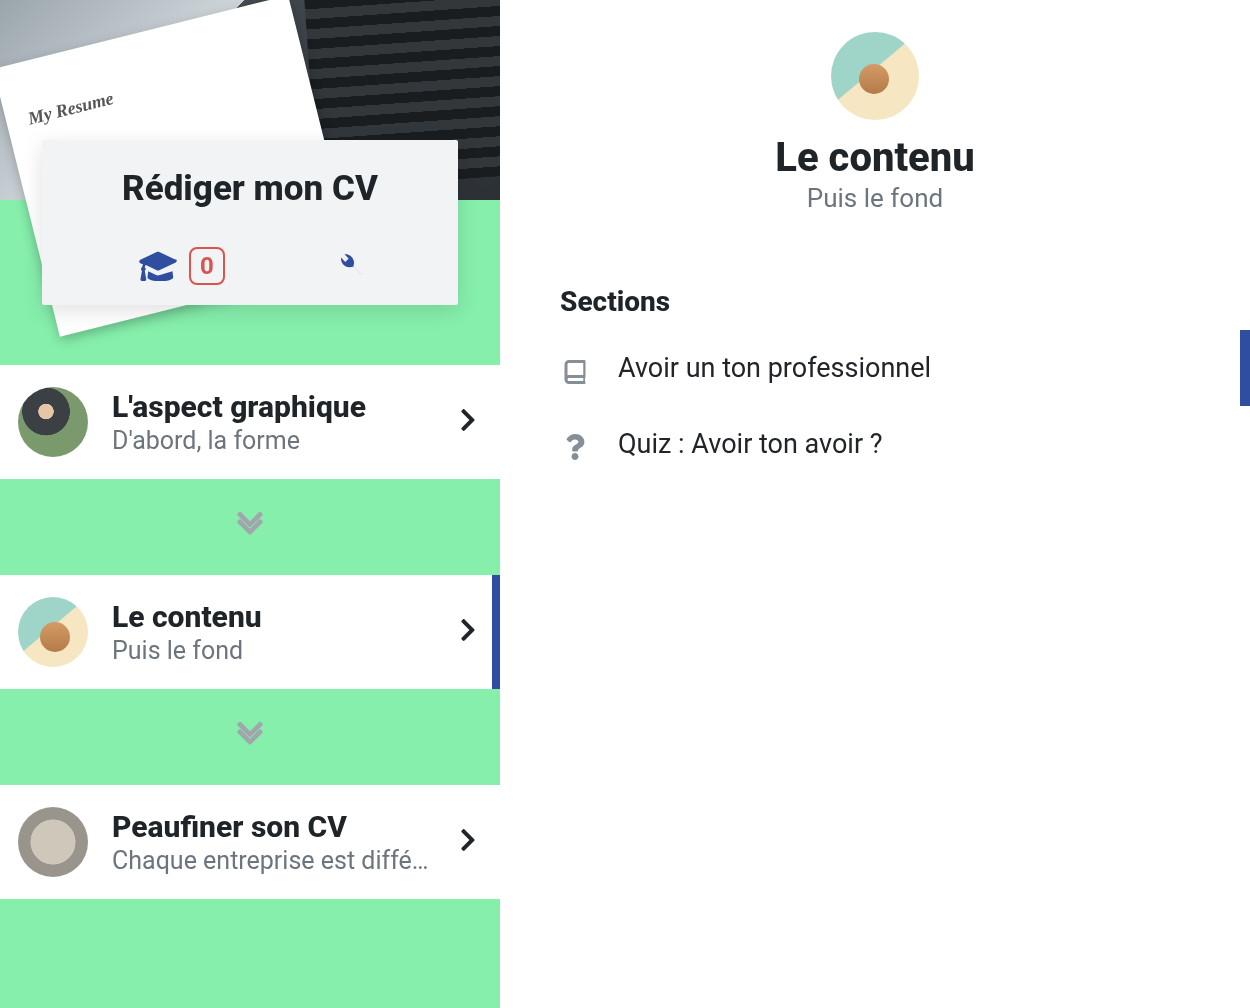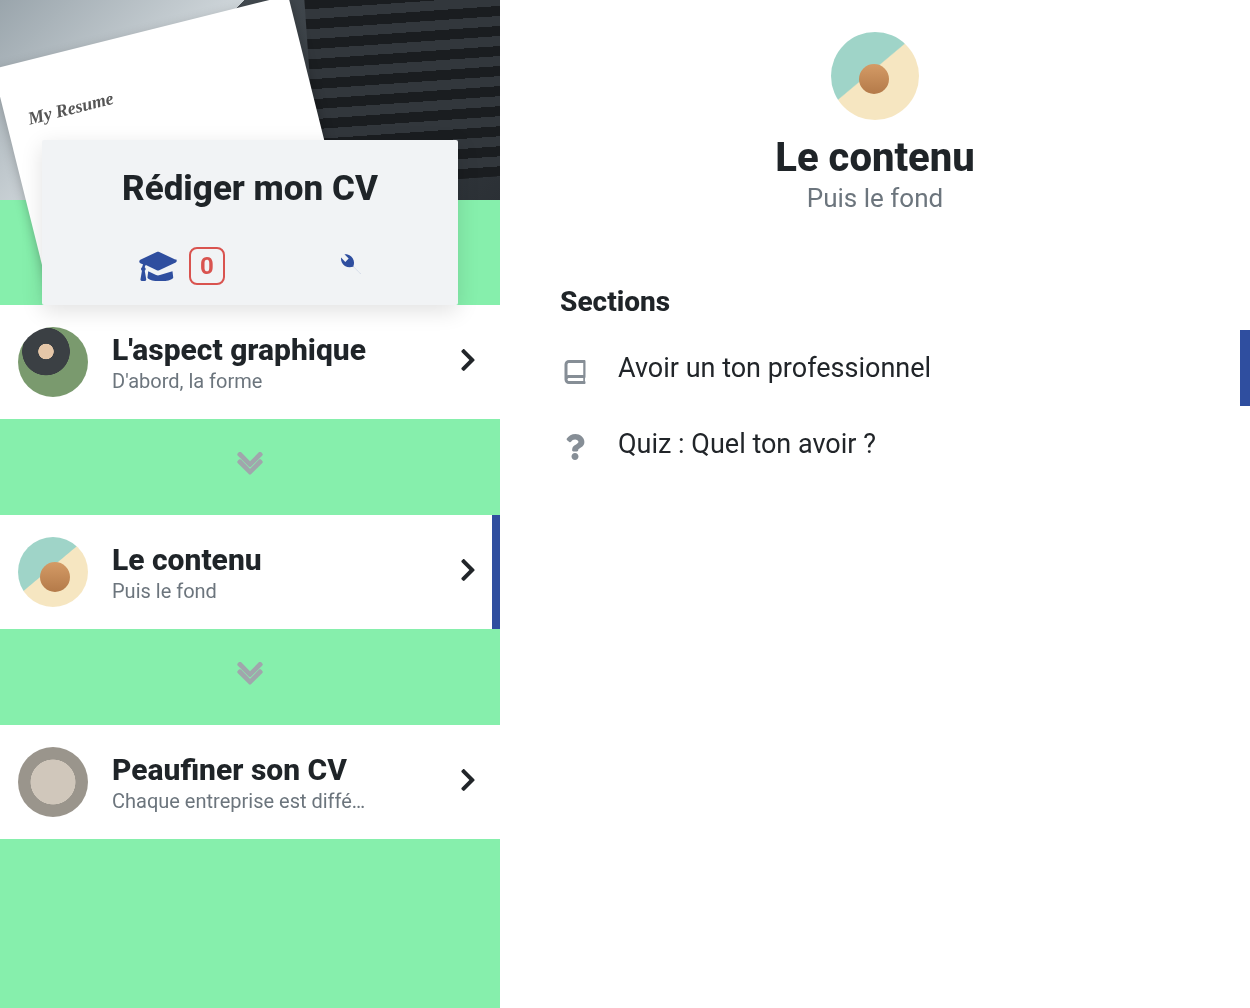--- a/index.html
+++ b/index.html
@@ -88,20 +88,21 @@
     justify-content: center;
     border: 2.5px solid #d9534f;
     border-radius: 8px;
     color: #d9534f;
     font-size: 24px;
     font-weight: 700;
   }
   .wrench { color: #2f4e9f; }
   
   .chapters {
+    margin-top: 60px;
     display: flex;
     flex-direction: column;
     flex: 1;
   }
   .chapter {
     background: #fff;
     display: flex;
     align-items: center;
     gap: 24px;
     padding: 22px 24px 22px 18px;
@@ -128,21 +129,21 @@
   .chapter-text { flex: 1; min-width: 0; }
   .chapter-title {
     font-size: 30px;
     font-weight: 800;
     color: #1f2428;
     white-space: nowrap;
     overflow: hidden;
     text-overflow: ellipsis;
   }
   .chapter-sub {
-    font-size: 20px;
+    font-size: 25px;
     color: #6c757d;
     margin-top: 2px;
     white-space: nowrap;
     overflow: hidden;
     text-overflow: ellipsis;
   }
   .chevron-right {
     color: #212529;
   }
   .expander {
@@ -317,16 +318,16 @@
       <span class="section-label">Avoir un ton professionnel</span>
     </div>
 
 
     <div class="section-item">
       <span class="ico">
         <svg width="22" height="26" viewBox="0 0 384 512" fill="currentColor">
             <path d="M202 0C122 0 71 33 31 91c-7 11-5 26 6 34l43 33c11 8 26 6 34-4 24-30 42-47 80-47 30 0 66 19 66 48 0 22-18 33-47 50-34 19-78 43-78 104v10c0 13 11 24 24 24h72c13 0 24-11 24-24v-6c0-42 122-44 122-157C377 69 289 0 202 0zM192 373c-38 0-69 31-69 70 0 38 31 69 69 69s69-31 69-69c0-39-31-70-69-70z"></path>
           </svg>
       </span>
-      <span class="section-label">Quiz : Quel ton avoir ?</span>
+      <span class="section-label">Quiz : Avoir ton avoir ?</span>
     </div>
   </div>
 </main>
 
 </body></html>

